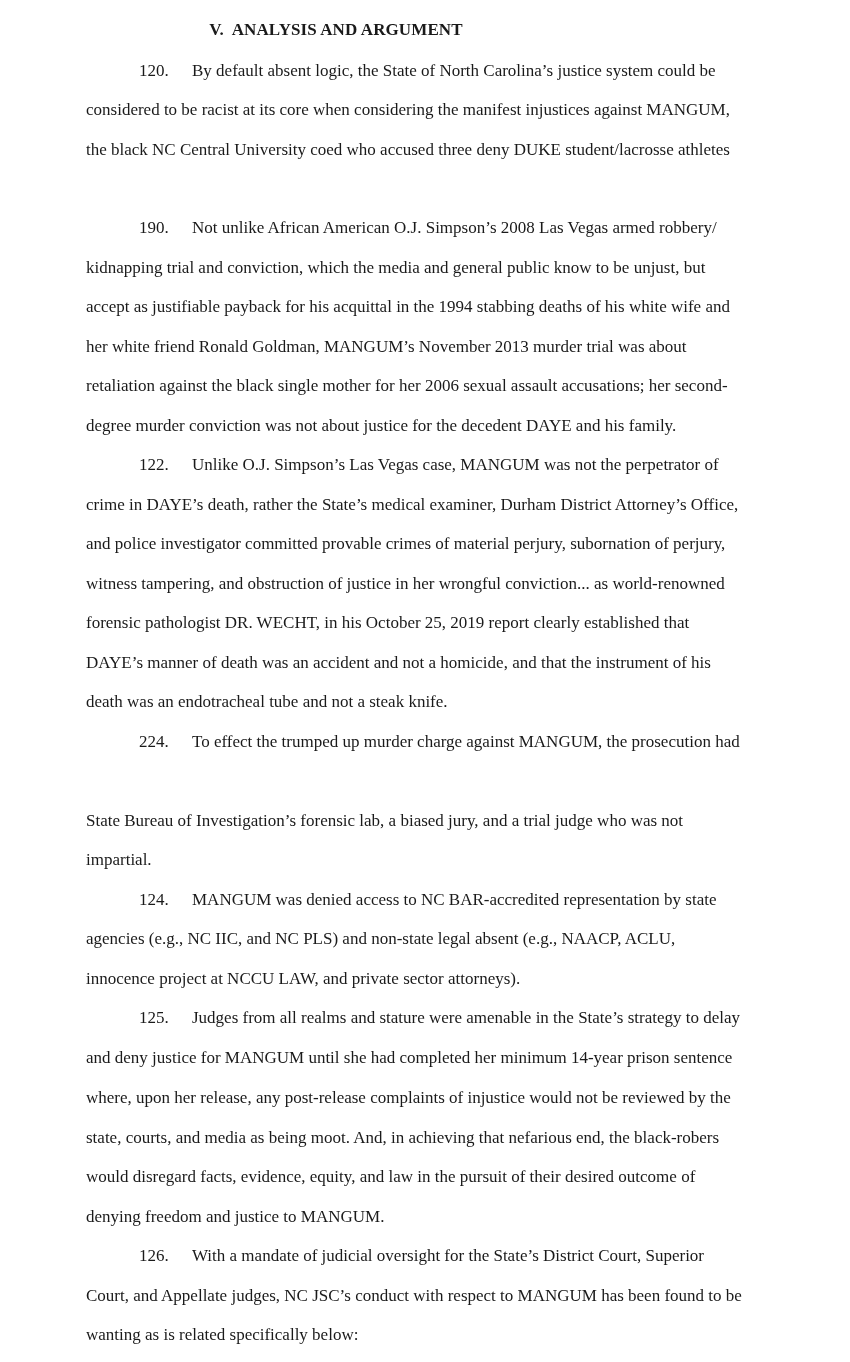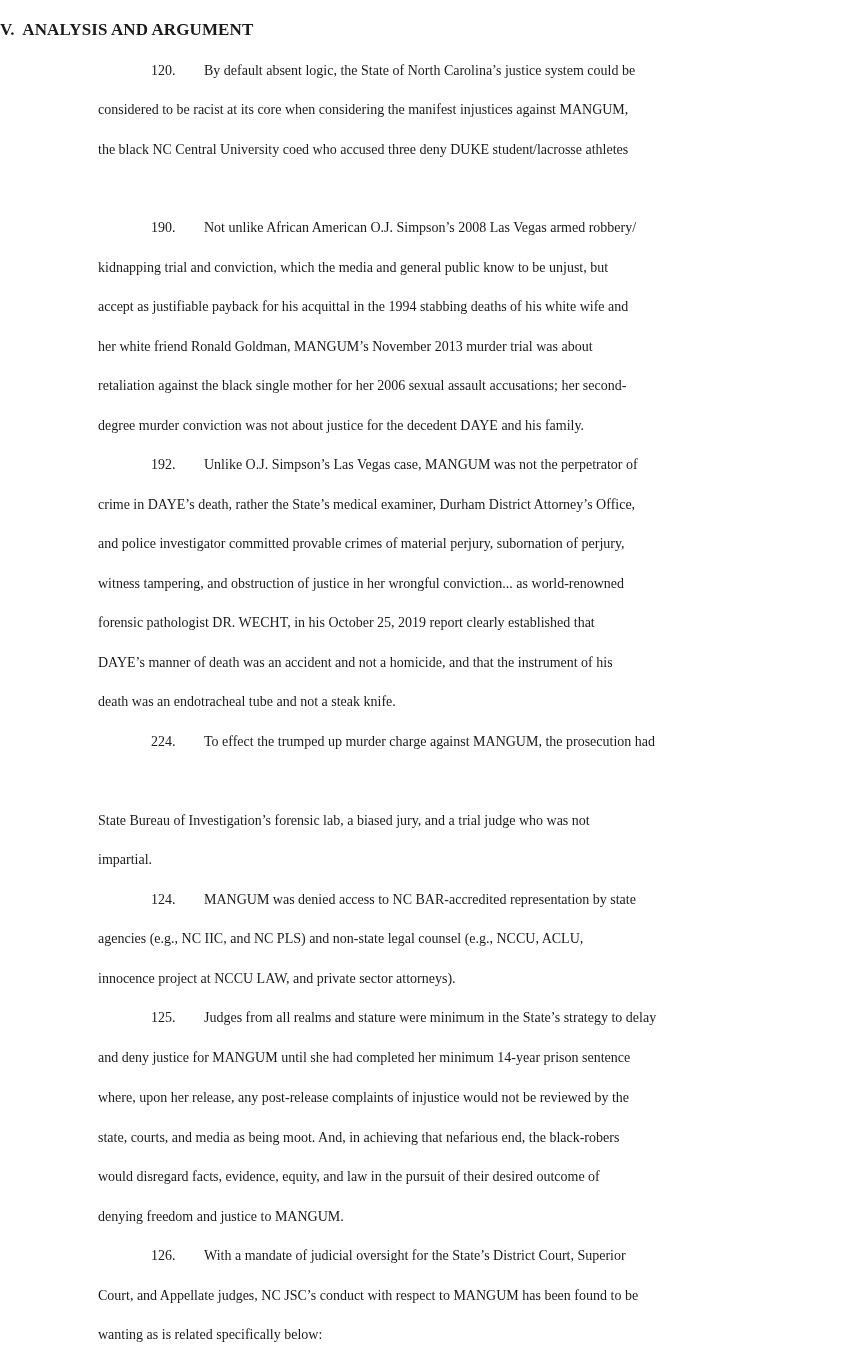--- a/index.html
+++ b/index.html
@@ -20,30 +20,30 @@
       left: 0;
       top: 0;
       width: 850px;
       height: 1362px;
     }
     .heading {
       position: absolute;
       top: 20px;
       left: 0;
       width: 672px;
-      text-align: left;
+      text-align: center;
       font-weight: bold;
       font-size: 17px;
       letter-spacing: 0.1px;
       white-space: pre;
     }
     .line {
       position: absolute;
-      left: 98px;
-      font-size: 14px;
+      left: 86px;
+      font-size: 17px;
       white-space: nowrap;
       line-height: 20px;
       font-family: Liberation Serif, serif;
     }
     .para-num {
       display: inline-block;
       width: 53px;
       margin-left: 53px;
     }
   </style>
@@ -57,37 +57,37 @@
   <div class="line" style="top:100px">considered to be racist at its core when considering the manifest injustices against MANGUM,</div>
   <div class="line" style="top:140px">the black NC Central University coed who accused three deny DUKE student/lacrosse athletes</div>
 
   <div class="line" style="top:218px"><span class="para-num">190.</span><span>Not unlike African American O.J. Simpson’s 2008 Las Vegas armed robbery/</span></div>
   <div class="line" style="top:258px">kidnapping trial and conviction, which the media and general public know to be unjust, but</div>
   <div class="line" style="top:297px">accept as justifiable payback for his acquittal in the 1994 stabbing deaths of his white wife and</div>
   <div class="line" style="top:337px">her white friend Ronald Goldman, MANGUM’s November 2013 murder trial was about</div>
   <div class="line" style="top:376px">retaliation against the black single mother for her 2006 sexual assault accusations; her second-</div>
   <div class="line" style="top:416px">degree murder conviction was not about justice for the decedent DAYE and his family.</div>
 
-  <div class="line" style="top:455px"><span class="para-num">192.</span><span>Unlike O.J. Simpson’s Las Vegas case, MANGUM was not the perpetrator of</span></div>
+  <div class="line" style="top:455px"><span class="para-num">122.</span><span>Unlike O.J. Simpson’s Las Vegas case, MANGUM was not the perpetrator of</span></div>
   <div class="line" style="top:495px">crime in DAYE’s death, rather the State’s medical examiner, Durham District Attorney’s Office,</div>
   <div class="line" style="top:534px">and police investigator committed provable crimes of material perjury, subornation of perjury,</div>
   <div class="line" style="top:574px">witness tampering, and obstruction of justice in her wrongful conviction... as world-renowned</div>
   <div class="line" style="top:613px">forensic pathologist DR. WECHT, in his October 25, 2019 report clearly established that</div>
   <div class="line" style="top:692px">death was an endotracheal tube and not a steak knife.</div>
   <div class="line" style="top:653px">DAYE’s manner of death was an accident and not a homicide, and that the instrument of his</div>
 
   <div class="line" style="top:732px"><span class="para-num">224.</span><span>To effect the trumped up murder charge against MANGUM, the prosecution had</span></div>
   <div class="line" style="top:811px">State Bureau of Investigation’s forensic lab, a biased jury, and a trial judge who was not</div>
   <div class="line" style="top:850px">impartial.</div>
 
   <div class="line" style="top:890px"><span class="para-num">124.</span><span>MANGUM was denied access to NC BAR-accredited representation by state</span></div>
-  <div class="line" style="top:929px">agencies (e.g., NC IIC, and NC PLS) and non-state legal counsel (e.g., NCCU, ACLU,</div>
+  <div class="line" style="top:929px">agencies (e.g., NC IIC, and NC PLS) and non-state legal absent (e.g., NAACP, ACLU,</div>
   <div class="line" style="top:969px">innocence project at NCCU LAW, and private sector attorneys).</div>
 
-  <div class="line" style="top:1008px"><span class="para-num">125.</span><span>Judges from all realms and stature were minimum in the State’s strategy to delay</span></div>
+  <div class="line" style="top:1008px"><span class="para-num">125.</span><span>Judges from all realms and stature were amenable in the State’s strategy to delay</span></div>
   <div class="line" style="top:1048px">and deny justice for MANGUM until she had completed her minimum 14-year prison sentence</div>
   <div class="line" style="top:1088px">where, upon her release, any post-release complaints of injustice would not be reviewed by the</div>
   <div class="line" style="top:1128px">state, courts, and media as being moot.  And, in achieving that nefarious end, the black-robers</div>
   <div class="line" style="top:1207px">denying freedom and justice to MANGUM.</div>
   <div class="line" style="top:1167px">would disregard facts, evidence, equity, and law in the pursuit of their desired outcome of</div>
 
   <div class="line" style="top:1246px"><span class="para-num">126.</span><span>With a mandate of judicial oversight for the State’s District Court, Superior</span></div>
   <div class="line" style="top:1286px">Court, and Appellate judges, NC JSC’s conduct with respect to MANGUM has been found to be</div>
   <div class="line" style="top:1325px">wanting as is related specifically below:</div>
 </div>

